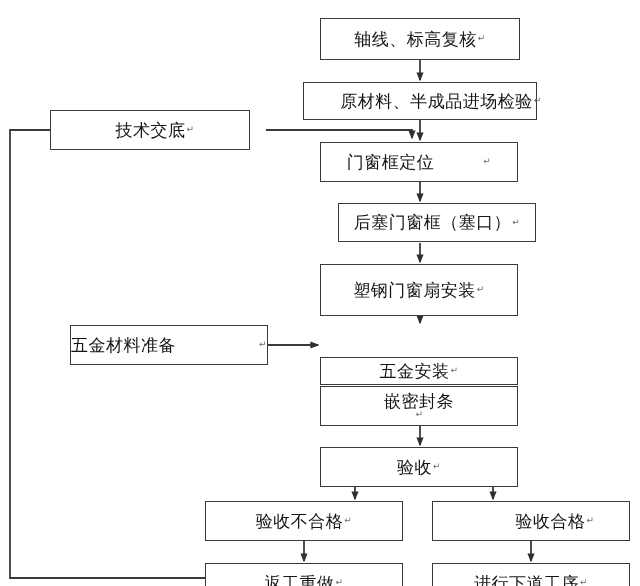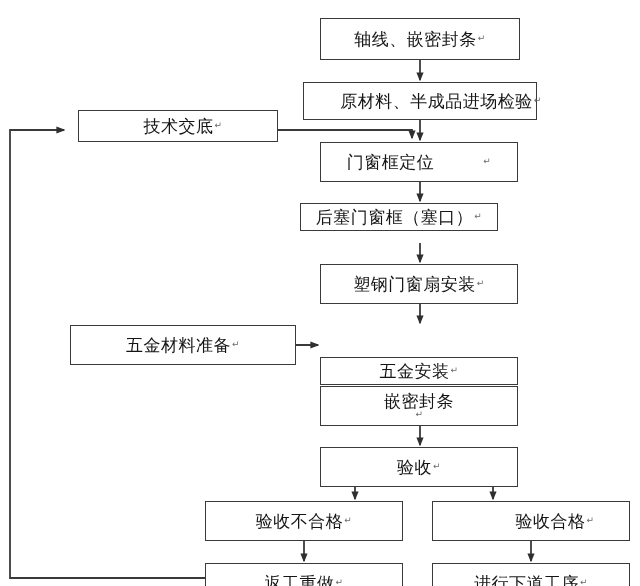--- a/index.html
+++ b/index.html
@@ -91,50 +91,50 @@
     <polyline points="493,487 493,499" marker-end="url(#arrowhead)"></polyline>
 
     <line x1="304" y1="541" x2="304" y2="561" marker-end="url(#arrowhead)"></line>
 
     <line x1="531" y1="541" x2="531" y2="561" marker-end="url(#arrowhead)"></line>
 
     <polyline points="205,578 10,578 10,130 64,130" marker-end="url(#arrowhead)"></polyline>
   </svg>
 
   <div class="node" style="left:320px; top:18px; width:200px; height:42px;">
-    <span class="lbl">轴线、嵌密封条</span>
+    <span class="lbl">轴线、标高复核</span>
       <span class="tick">↵</span>
   </div>
 
   <div class="node" style="left:303px; top:82px; width:234px; height:38px;padding-left:42px;">
     <span class="lbl">原材料、半成品进场检验</span>
       <span class="tick">↵</span>
   </div>
 
-  <div class="node" style="left:78px; top:110px; width:200px; height:32px;padding-left:10px;">
+  <div class="node" style="left:50px; top:110px; width:200px; height:40px;padding-left:10px;">
     <span class="lbl">技术交底</span>
       <span class="tick">↵</span>
   </div>
 
   <div class="node" style="left:320px; top:142px; width:198px; height:40px;gap:48px;">
     <span class="lbl">门窗框定位</span>
       <span class="tick">↵</span>
   </div>
 
-  <div class="node" style="left:300px; top:203px; width:198px; height:28px;justify-content:center;">
+  <div class="node" style="left:338px; top:203px; width:198px; height:39px;justify-content:center;">
     <span class="lbl">后塞门窗框（塞口）</span>
       <span class="tick">↵</span>
   </div>
 
-  <div class="node" style="left:320px; top:264px; width:198px; height:40px;">
+  <div class="node" style="left:320px; top:264px; width:198px; height:52px;">
     <span class="lbl">塑钢门窗扇安装</span>
       <span class="tick">↵</span>
   </div>
 
-  <div class="node" style="left:70px; top:325px; width:226px; height:40px;">
+  <div class="node" style="left:70px; top:325px; width:198px; height:40px;justify-content:space-between;">
     <span class="lbl">五金材料准备</span>
       <span class="tick">↵</span>
   </div>
 
   <div class="node" style="left:320px; top:325px; width:198px; height:28px;margin-top:32px;">
     <span class="lbl">五金安装</span>
       <span class="tick">↵</span>
   </div>
 
   <div class="node" style="left:320px; top:386px; width:198px; height:40px;flex-direction:column;">

